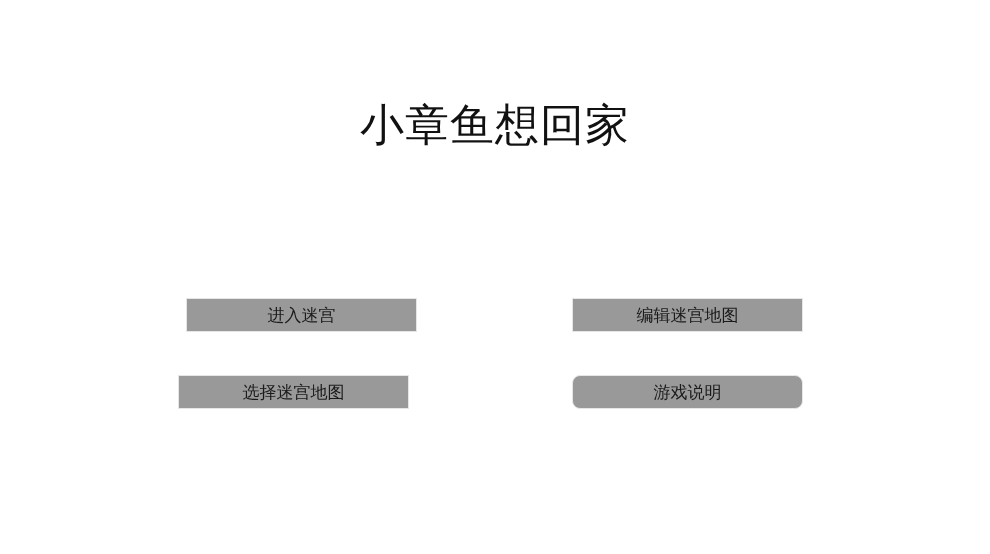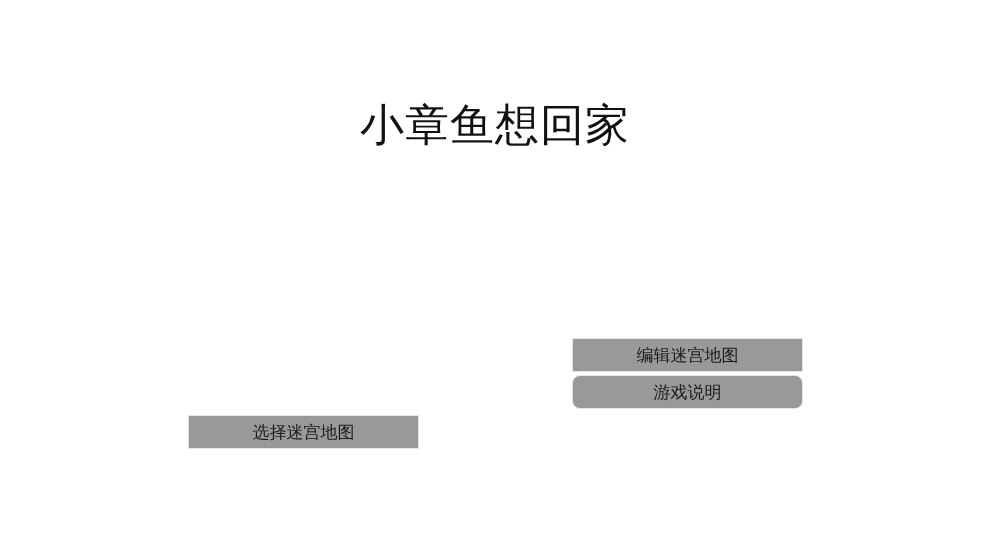--- a/index.html
+++ b/index.html
@@ -35,26 +35,27 @@
       background: #999999;
       border: 1px solid #e6e6e6;
       box-sizing: border-box;
       color: #1a1a1a;
       font-size: 17px;
       line-height: 32px;
       text-align: center;
       cursor: pointer;
     }
     .btn-enter   { left: 186px; top: 298px; }
-    .btn-edit    { left: 572px; top: 298px; margin-top: 40px; }
-    .btn-select  { left: 188px; top: 375px; margin-top: 40px; }
+    .btn-edit    { left: 572px; top: 298px; }
+    .btn-select  { left: 178px; top: 375px; }
     .btn-help    { left: 572px; top: 375px; border-radius: 8px; }
   </style>
 </head>
 <body>
 
 <div class="screen">
   <div class="title">小章鱼想回家</div>
 
+  <div class="btn btn-enter">进入迷宫</div>
   <div class="btn btn-edit">编辑迷宫地图</div>
   <div class="btn btn-select">选择迷宫地图</div>
   <div class="btn btn-help">游戏说明</div>
 </div>
 
 </body></html>

